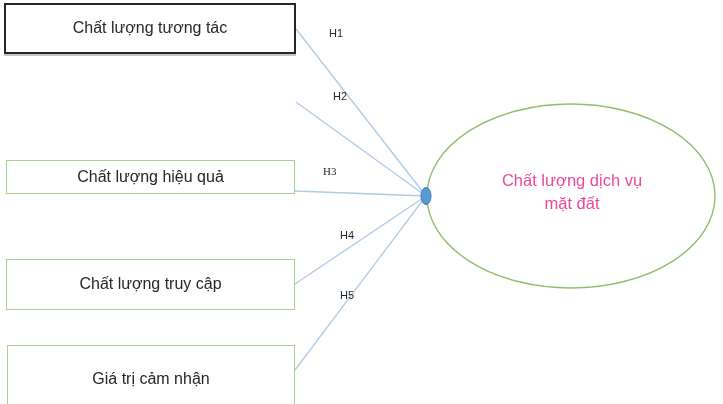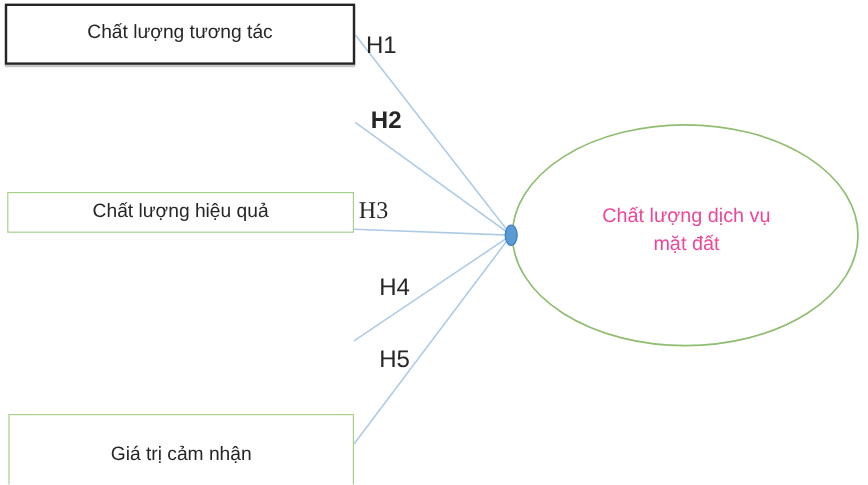--- a/index.html
+++ b/index.html
@@ -46,23 +46,24 @@
     font-size: 16px;
     color: #262626;
     line-height: 1.15;
   }
   .box-dark {
     border: 2px solid #262626;
     box-shadow: 0 2px 0 rgba(128,128,128,0.45);
   }
   .hlabel {
     position: absolute;
-    font-size: 20px;
+    font-size: 11px;
     color: #262626;
     white-space: nowrap;
+    margin-left: 24px;
   }
   .outcome-label {
     position: absolute;
     left: 460px;
     top: 169px;
     width: 224px;
     text-align: center;
     font-size: 16.5px;
     line-height: 23px;
     color: #ec4899;
@@ -85,27 +86,30 @@
 
   <div class="box box-dark" style="left:4px; top:3px; width:292px; height:51px;">
     <span>Chất lượng tương tác</span>
   </div>
 
 
   <div class="box" style="left:6px; top:160px; width:289px; height:34px;">
     <span>Chất lượng hiệu quả</span>
   </div>
 
+  <div class="box" style="left:6px; top:259px; width:289px; height:51px;">
+    <span>Chất lượng truy cập</span>
+  </div>
 
   <div class="box" style="left:7px; top:345px; width:288px; height:68px;">
     <span>Giá trị cảm nhận</span>
   </div>
 
   <div class="hlabel" style="left:305px; top:27px;">H1</div>
-  <div class="hlabel" style="left:309px; top:90px;font-weight:bold;">H2</div>
+  <div class="hlabel" style="left:309px; top:90px;">H2</div>
   <div class="hlabel" style="left:299px; top:165px;font-family:Liberation Serif, serif;">H3</div>
   <div class="hlabel" style="left:316px; top:229px;">H4</div>
   <div class="hlabel" style="left:316px; top:289px;">H5</div>
 
   <div class="outcome-label">
     <div>Chất lượng dịch vụ</div>
     <div>mặt đất</div>
   </div>
 
 </div>

